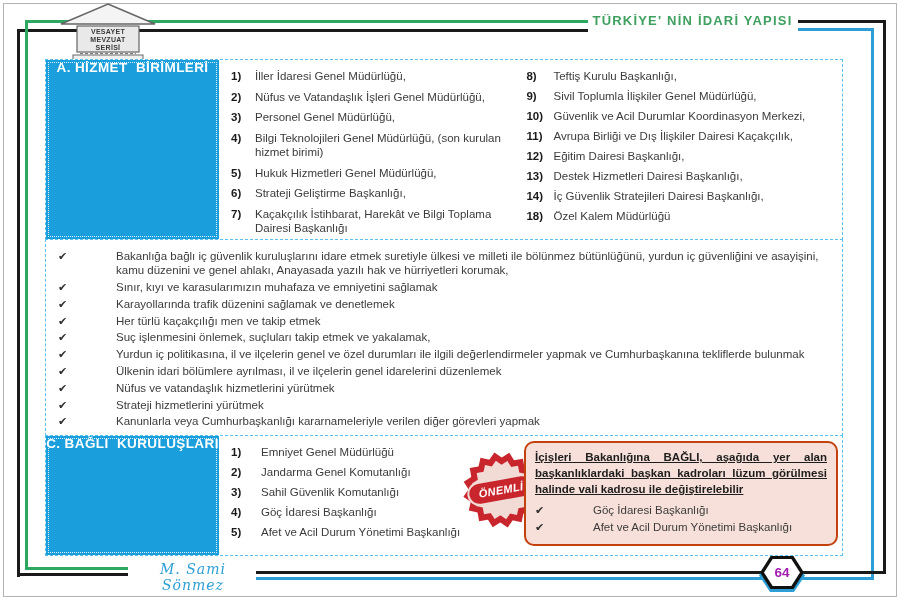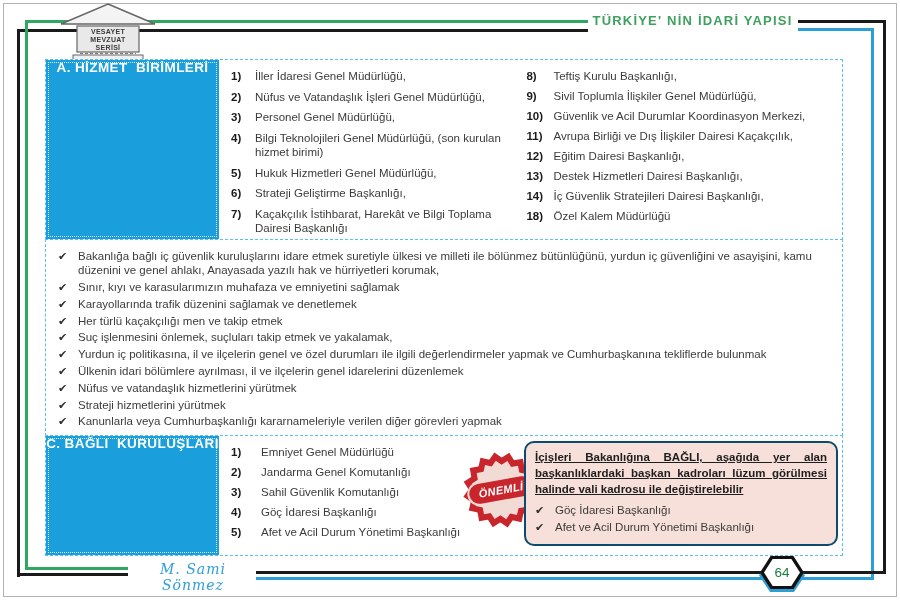--- a/index.html
+++ b/index.html
@@ -67,30 +67,30 @@
   .col-a{width:49%;padding-right:4px;box-sizing:border-box;}
   .col-b{width:51%;box-sizing:border-box;}
   .col-a .num-item{margin-bottom:6px;}
   .col-b .num-item{margin-bottom:5.5px;}
   .col-b .num-item .num{flex:0 0 27px;}
 
   
   ul.checks{list-style:none;margin:0;padding:0;}
   .chk-item{display:flex;font-size:11.5px;line-height:14.2px;margin-bottom:2.6px;}
   .chk-item .chk{flex:0 0 20px;color:#2f2f2f;font-size:11px;}
-  .chk-item .txt{flex:1;}
+  .chk-item .txt{flex:1;margin-left:38px;}
 
   
   .c-list{width:262px;padding-top:2px;}
   .c-list .num-item{margin-bottom:5.5px;}
   .c-list .num-item .num{flex:0 0 30px;}
 
   .note-box{
     position:absolute;right:4px;top:5px;width:314px;box-sizing:border-box;
-    background:#f7e0da;border:2px solid #0c4a6e;border-radius:10px;
+    background:#f7e0da;border:2px solid #c2410c;border-radius:10px;
     padding:7px 9px 6px 9px;
   }
   .note-title{
     font-size:11.5px;font-weight:bold;color:#1d1d1d;line-height:1.38;
     text-decoration:underline;text-align:justify;
   }
   .note-box ul.checks{margin-top:5px;}
   .note-box .chk-item{margin-bottom:3.5px;}
 
   
@@ -110,21 +110,21 @@
     position:absolute;left:132px;top:561px;width:122px;text-align:center;
     font-family:"DejaVu Serif",serif;font-style:italic;color:#2e9fd6;
     font-size:14px;letter-spacing:1px;
   }
   .hex{clip-path:polygon(24% 0,76% 0,100% 50%,76% 100%,24% 100%,0 50%);position:absolute;}
   .hex-blue{left:759px;top:559px;width:46px;height:33px;background:#2e9fd6;}
   .hex-black{left:760px;top:556px;width:44px;height:33px;background:#111;}
   .hex-white{
     left:764px;top:559px;width:36px;height:27px;background:#fff;
     display:flex;align-items:center;justify-content:center;
-    font-weight:normal;font-size:13.5px;color:#15803d;
+    font-weight:bold;font-size:13.5px;color:#a21caf;
   }
 </style>
 </head>
 <body>
 
 <div class="edge"></div>
 
 <div class="line ln-green l-green-top"></div>
 <div class="line ln-black l-black-top"></div>
 <div class="line ln-green l-green-left"></div>

